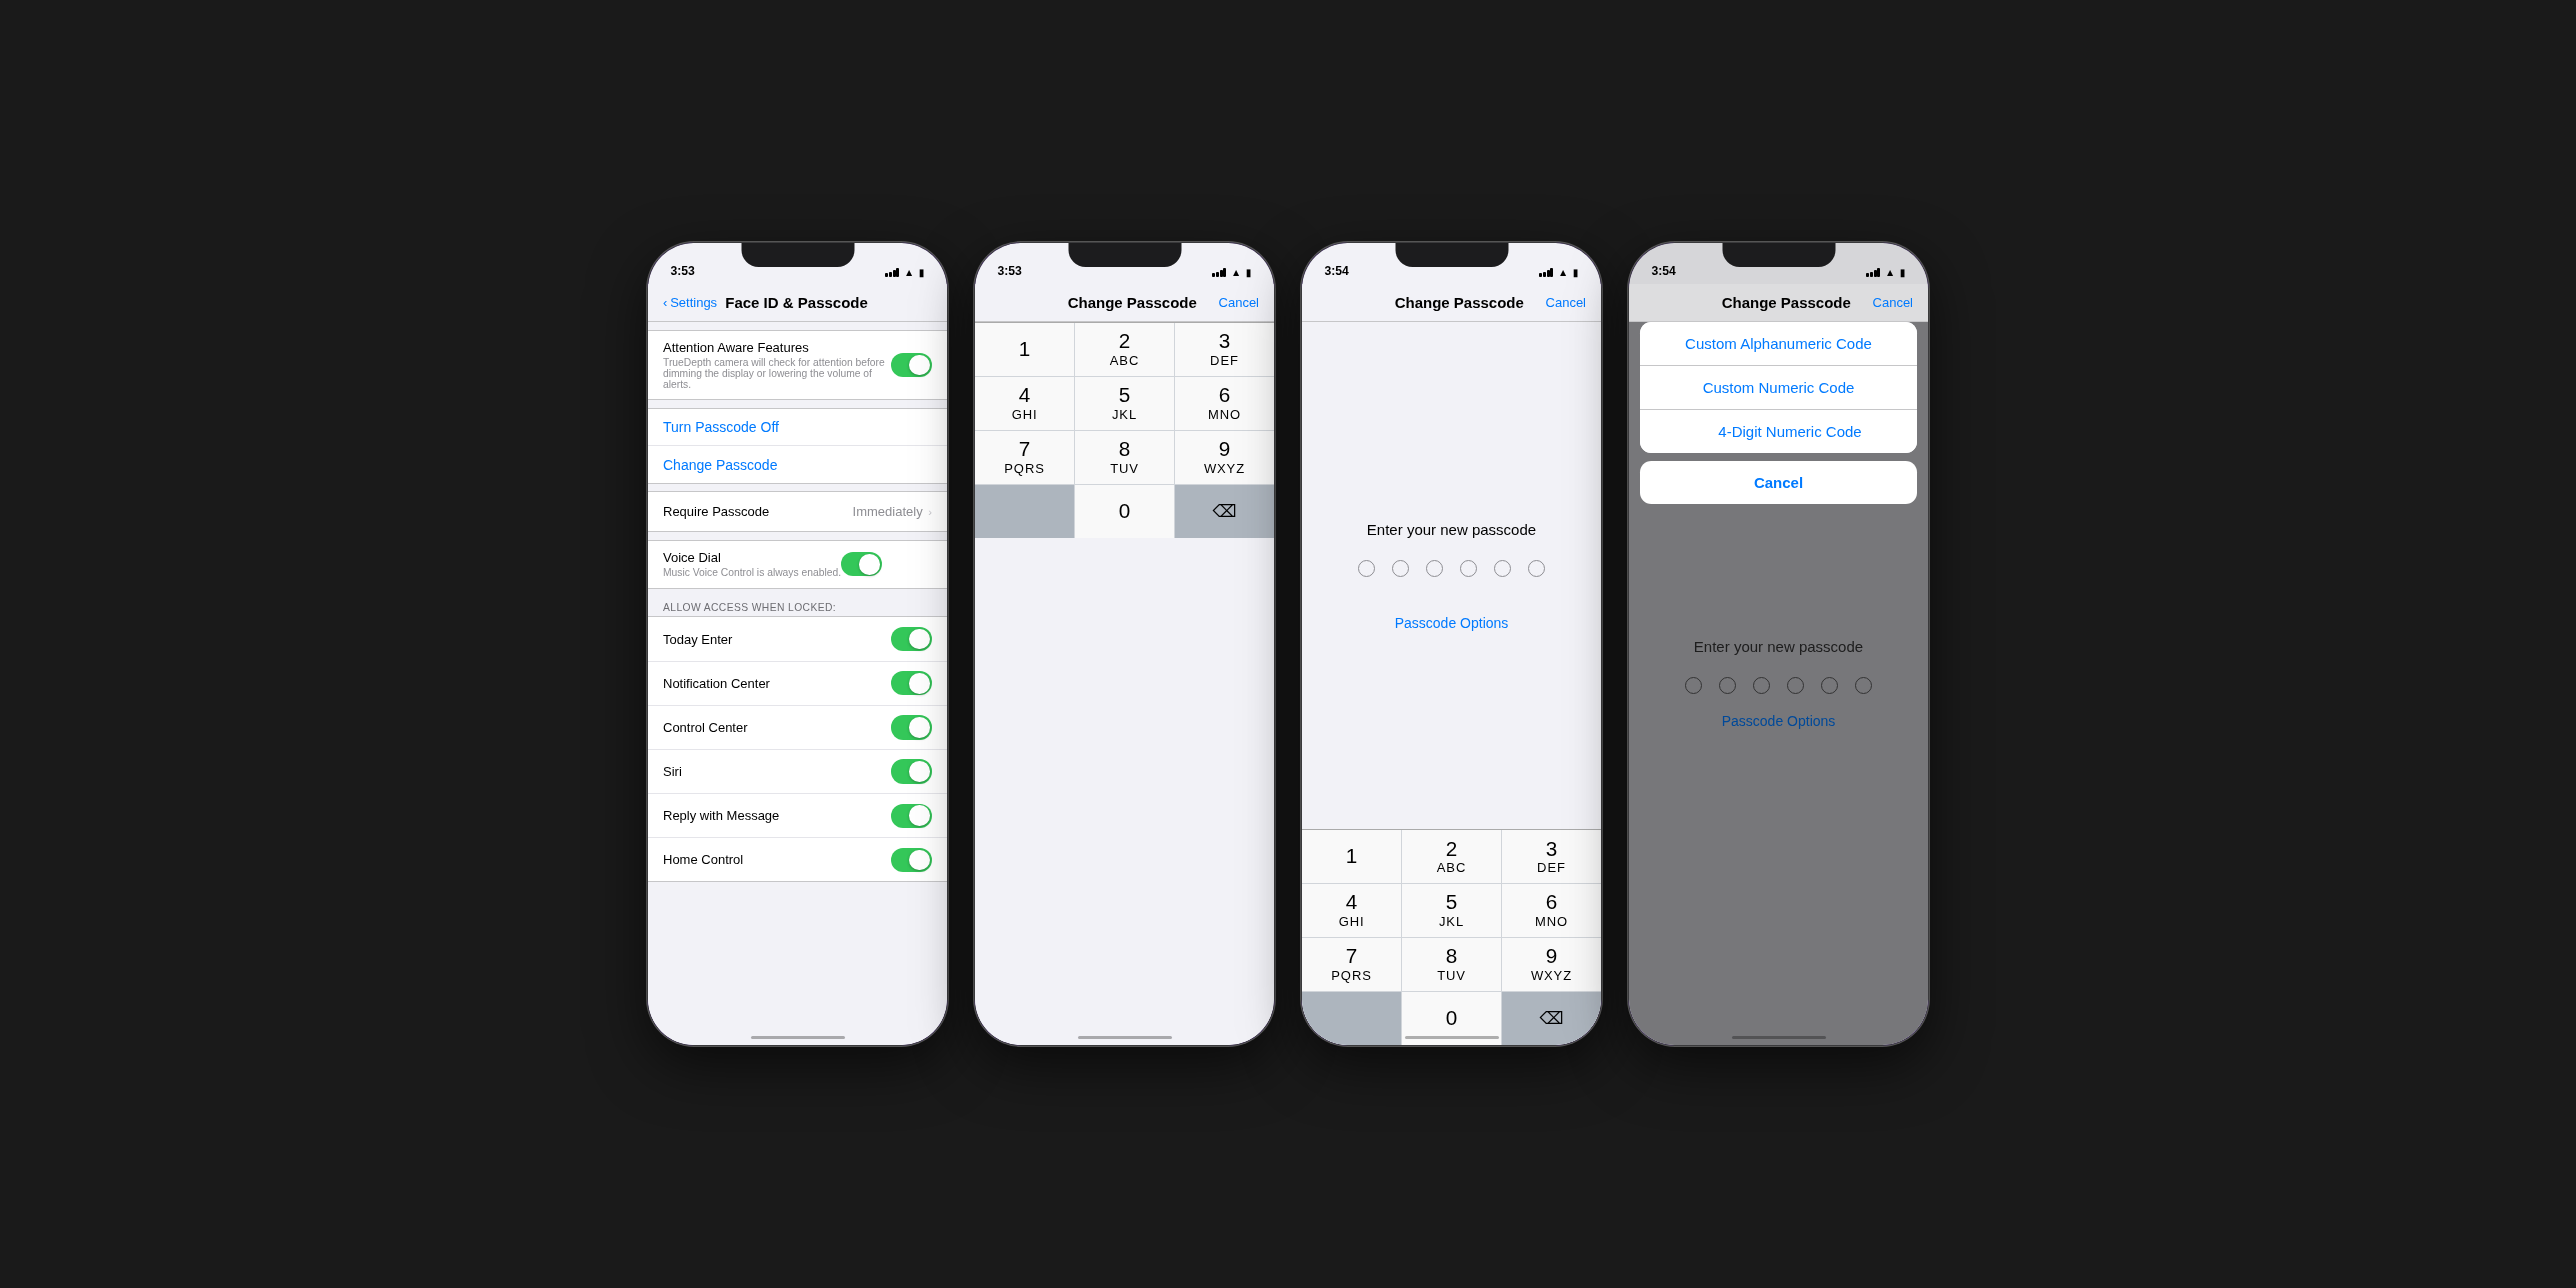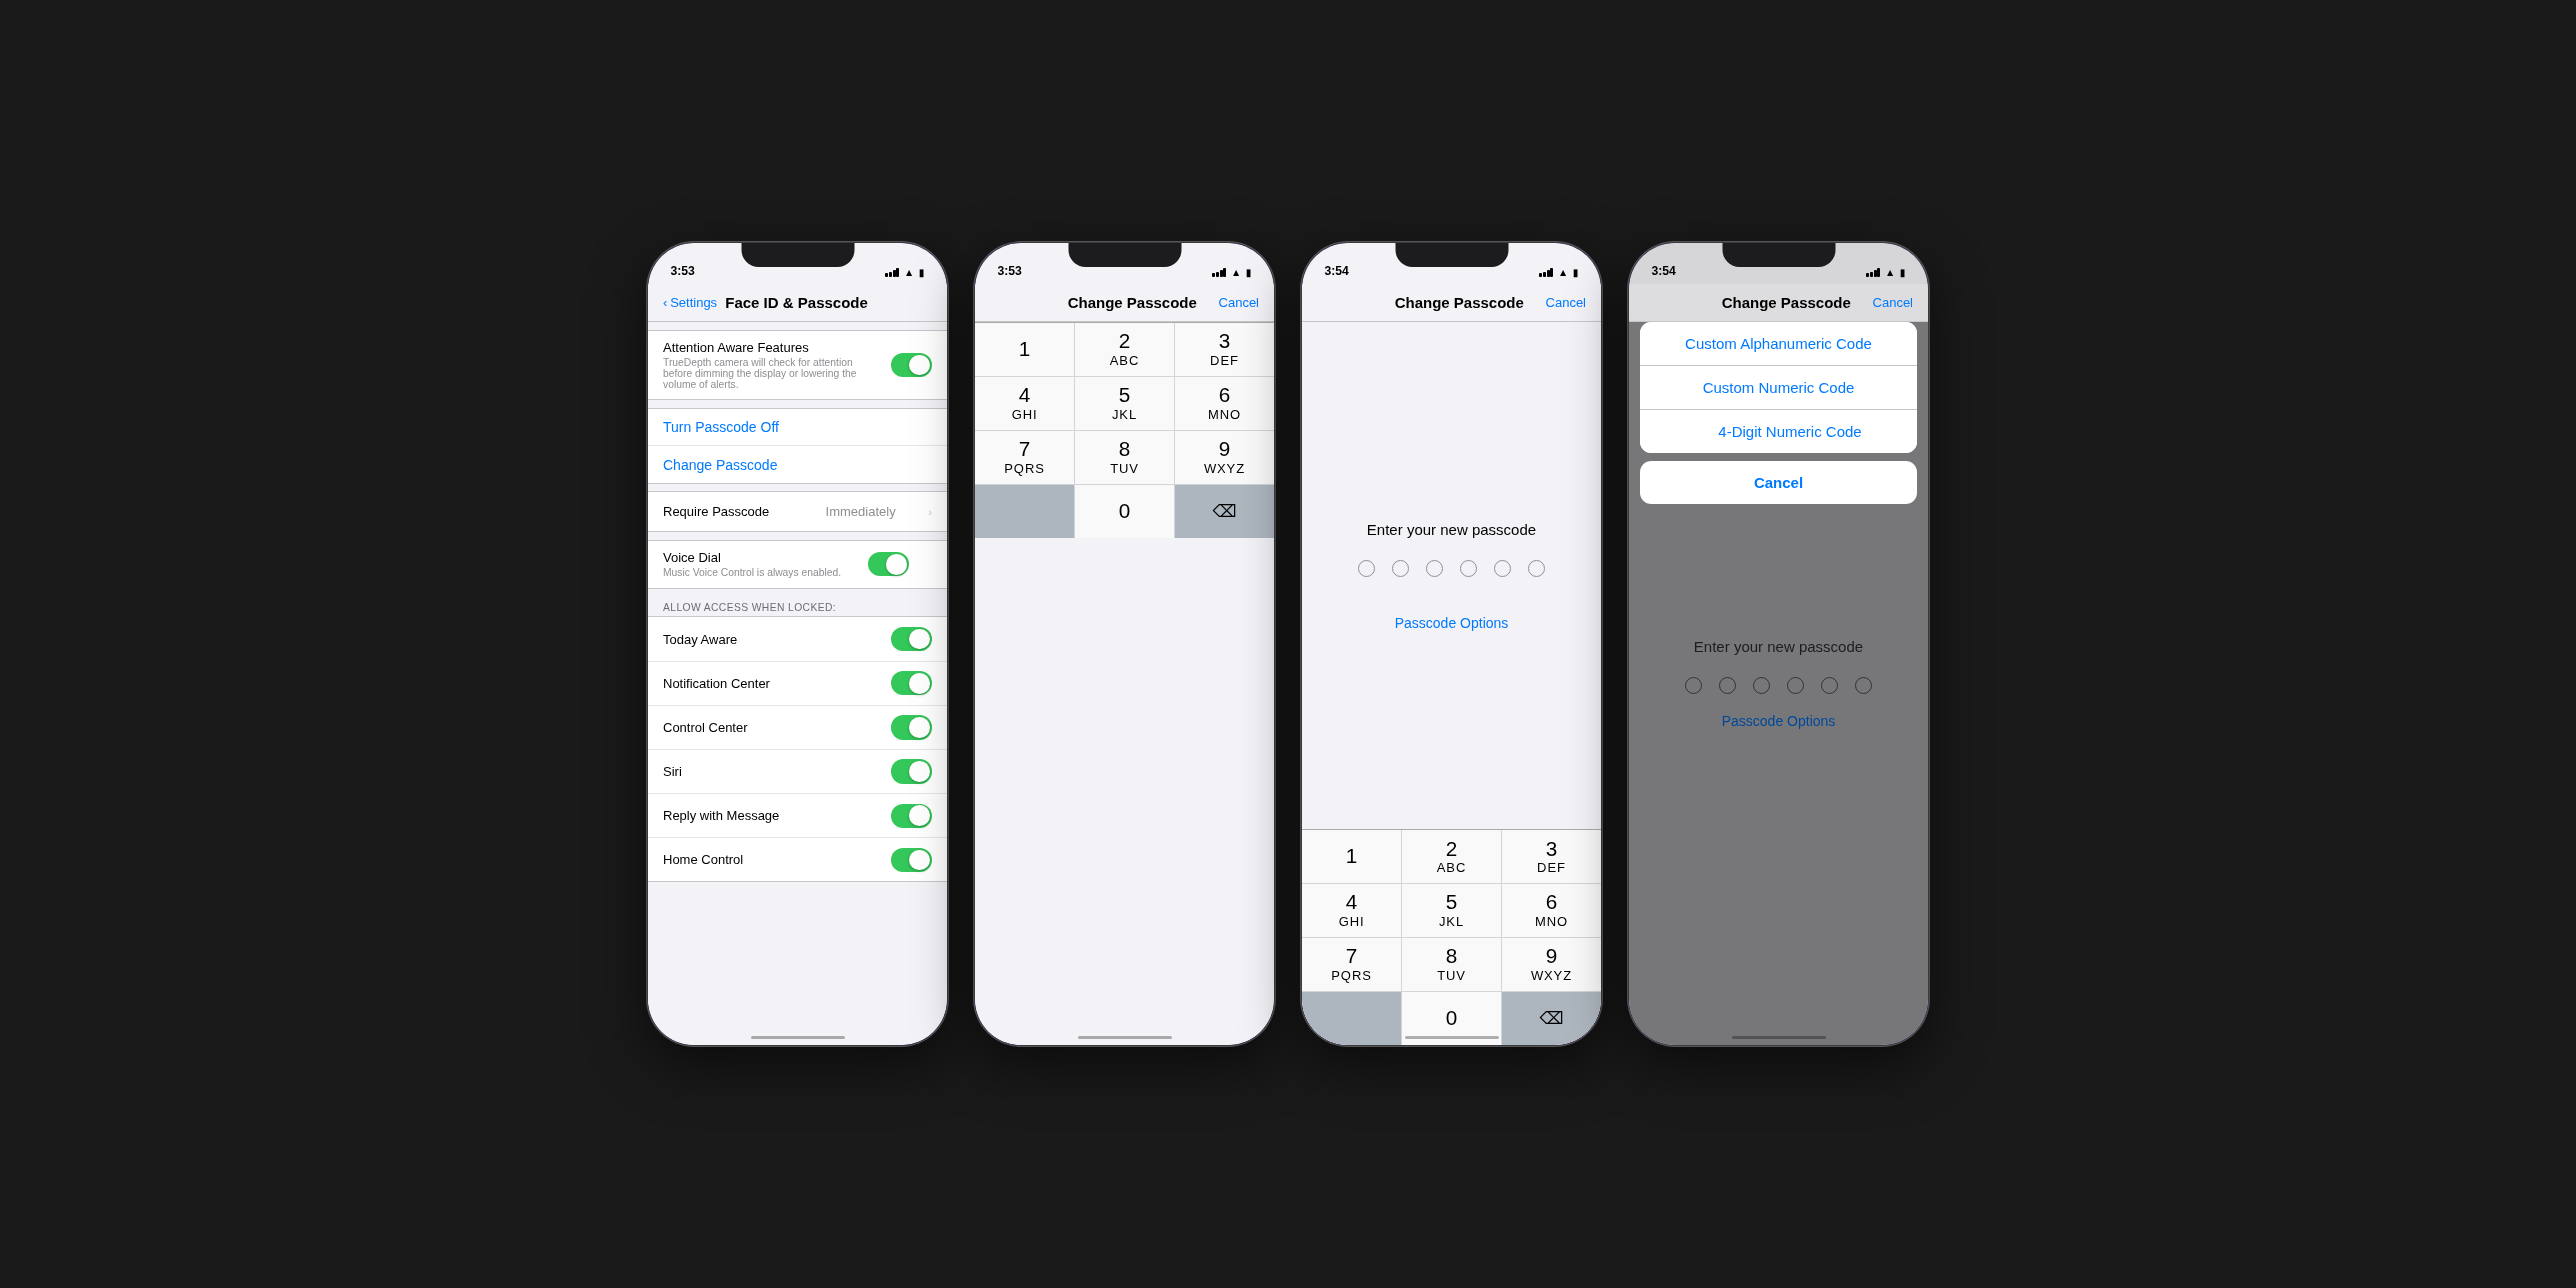--- a/index.html
+++ b/index.html
@@ -135,21 +135,21 @@
       letter-spacing: 0.4px;
     }
     .settings-row {
       display: flex;
       align-items: center;
       padding: 9.4px 15px;
       border-bottom: 0.5px solid #e5e5ea;
       min-height: 39px;
       background: #fff;
     }
-    .settings-row:last-child { border-bottom: none; gap: 27px; }
+    .settings-row:last-child { border-bottom: none; }
     .row-label {
       flex: 1;
       font-size: 13px;
       color: #000;
     }
     .row-sublabel {
       font-size: 10.3px;
       color: #8e8e93;
       margin-top: 1.9px;
     }
@@ -401,21 +401,21 @@
             <div class="row-sublabel">Music Voice Control is always enabled.</div>
           </div>
           <div class="toggle"></div>
         </div>
       </div>
 
       <div style="margin-top:7.5px;">
         <div class="section-label">ALLOW ACCESS WHEN LOCKED:</div>
         <div class="section-group" style="margin-top:0;">
           <div class="settings-row">
-            <div class="row-label">Today Aware</div>
+            <div class="row-label">Today Enter</div>
             <div class="toggle"></div>
           </div>
           <div class="settings-row">
             <div class="row-label">Notification Center</div>
             <div class="toggle"></div>
           </div>
           <div class="settings-row">
             <div class="row-label">Control Center</div>
             <div class="toggle"></div>
           </div>

